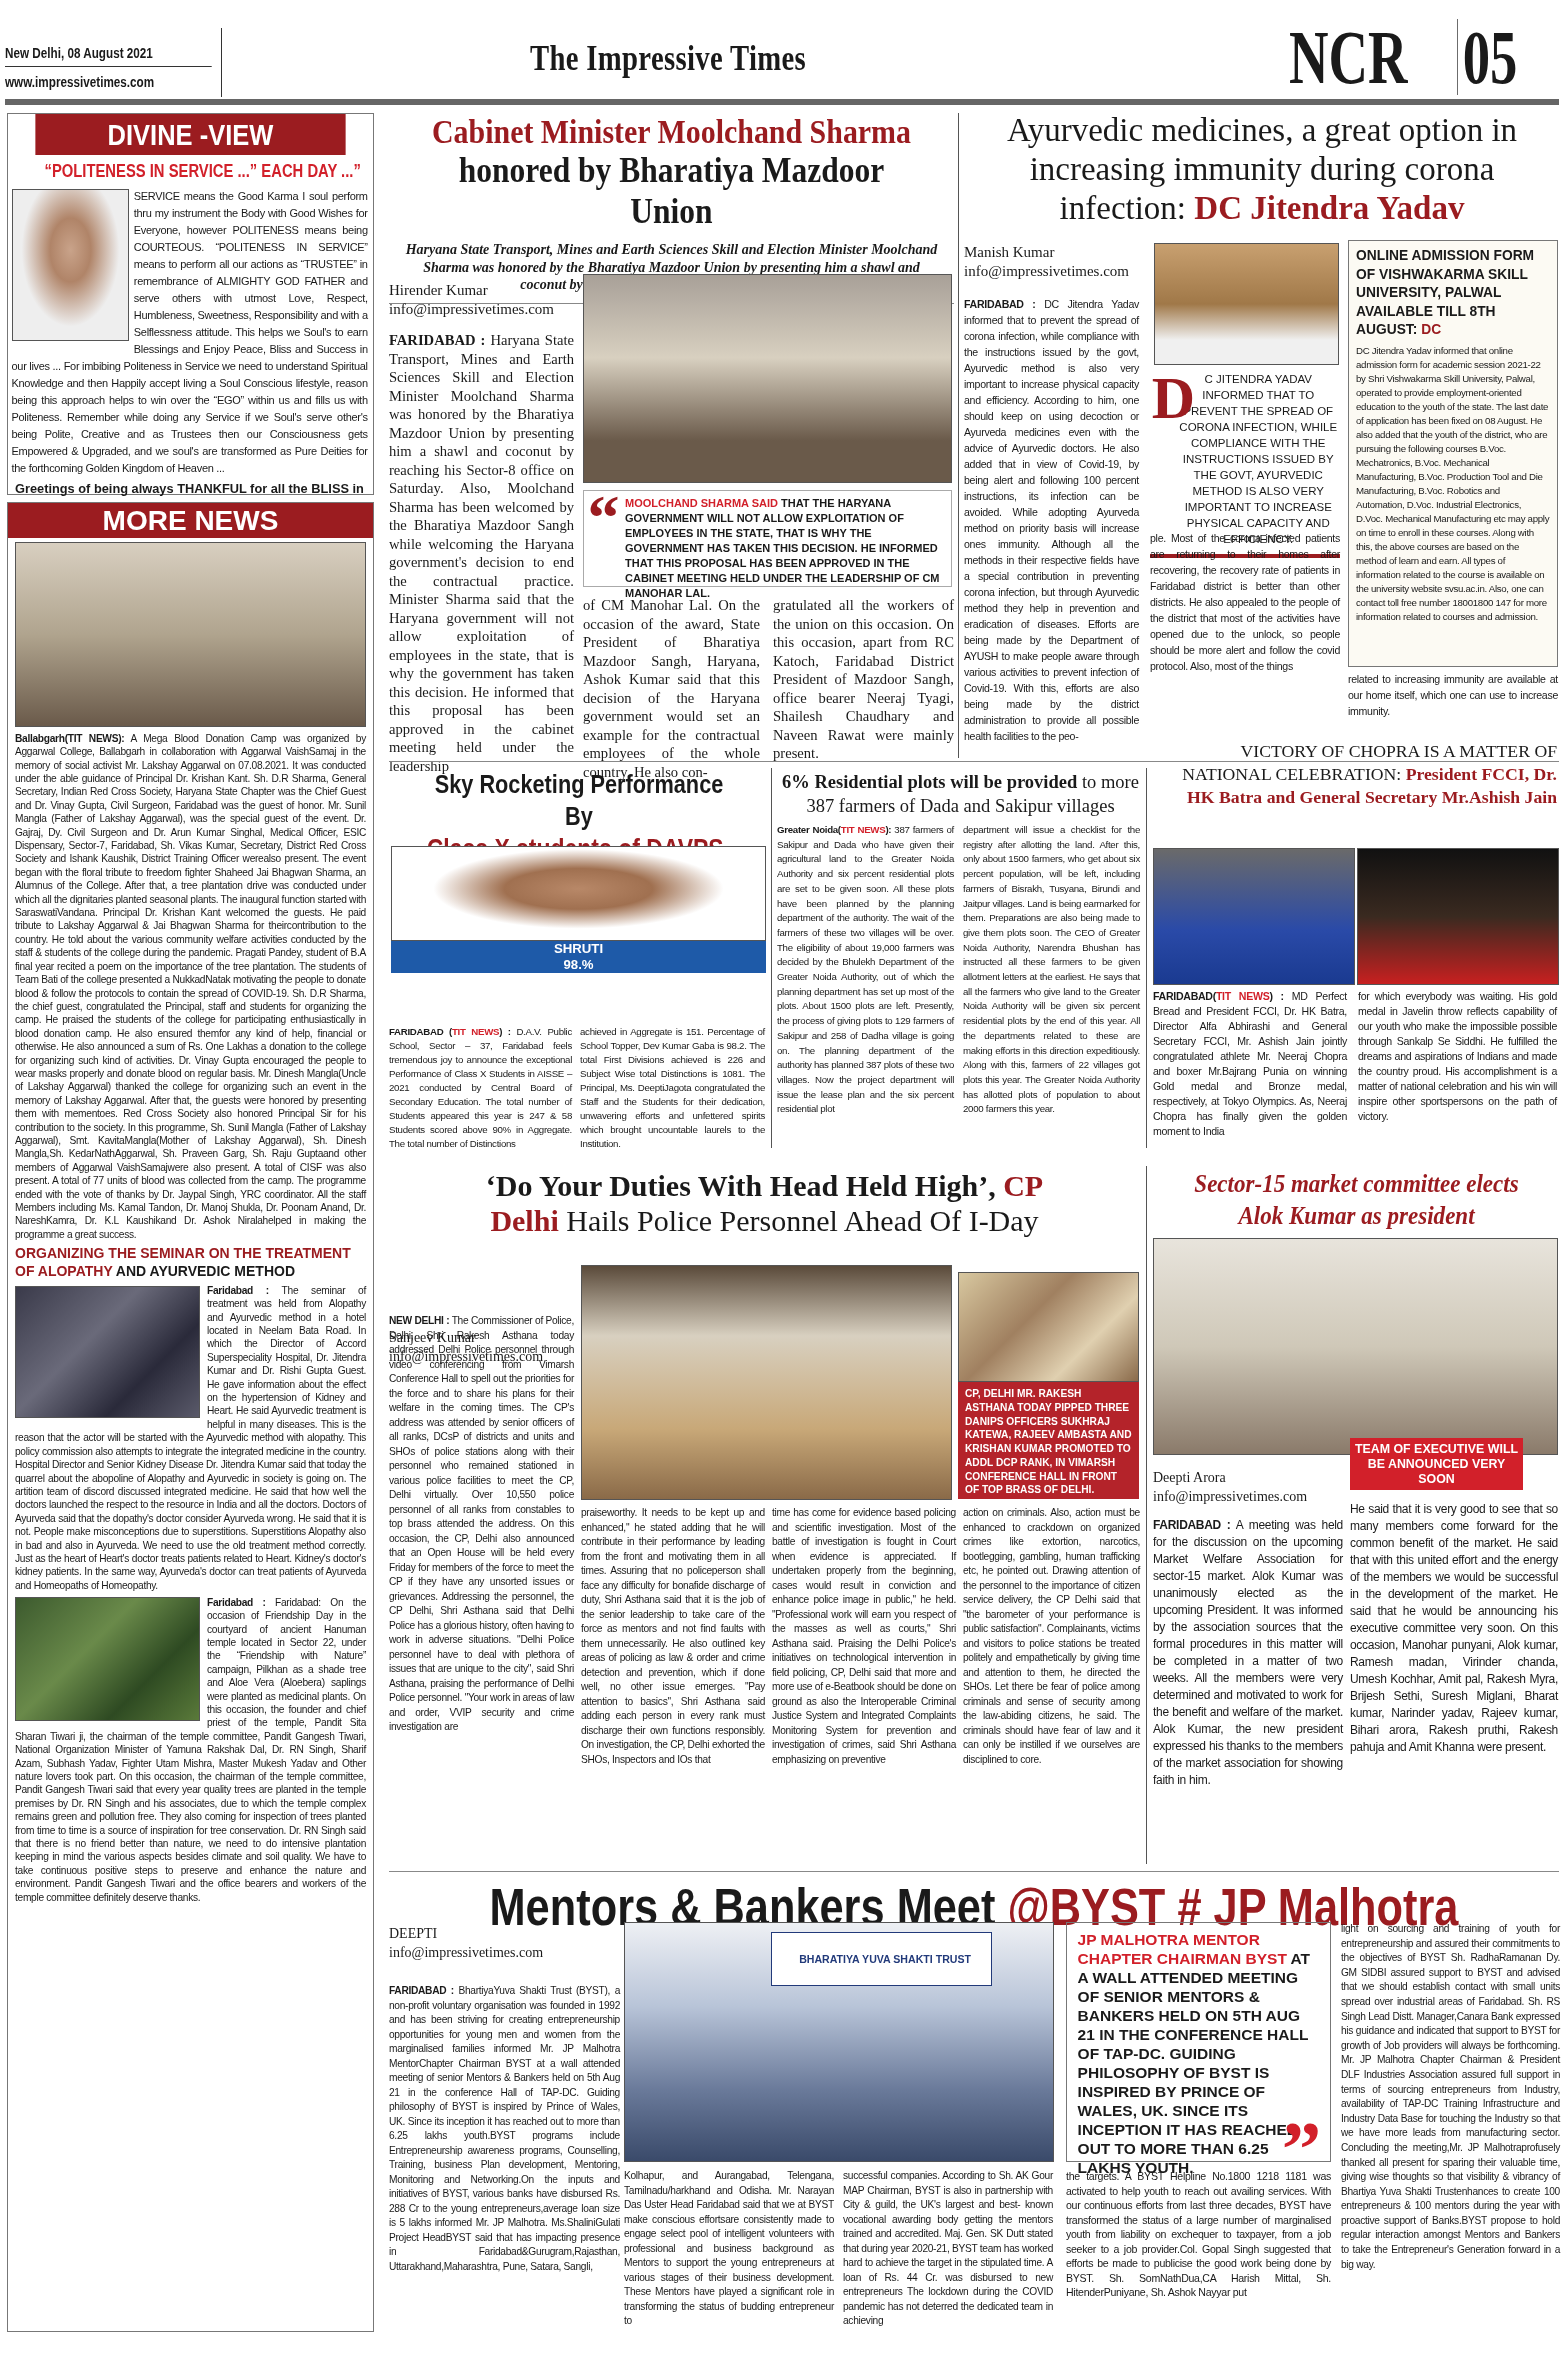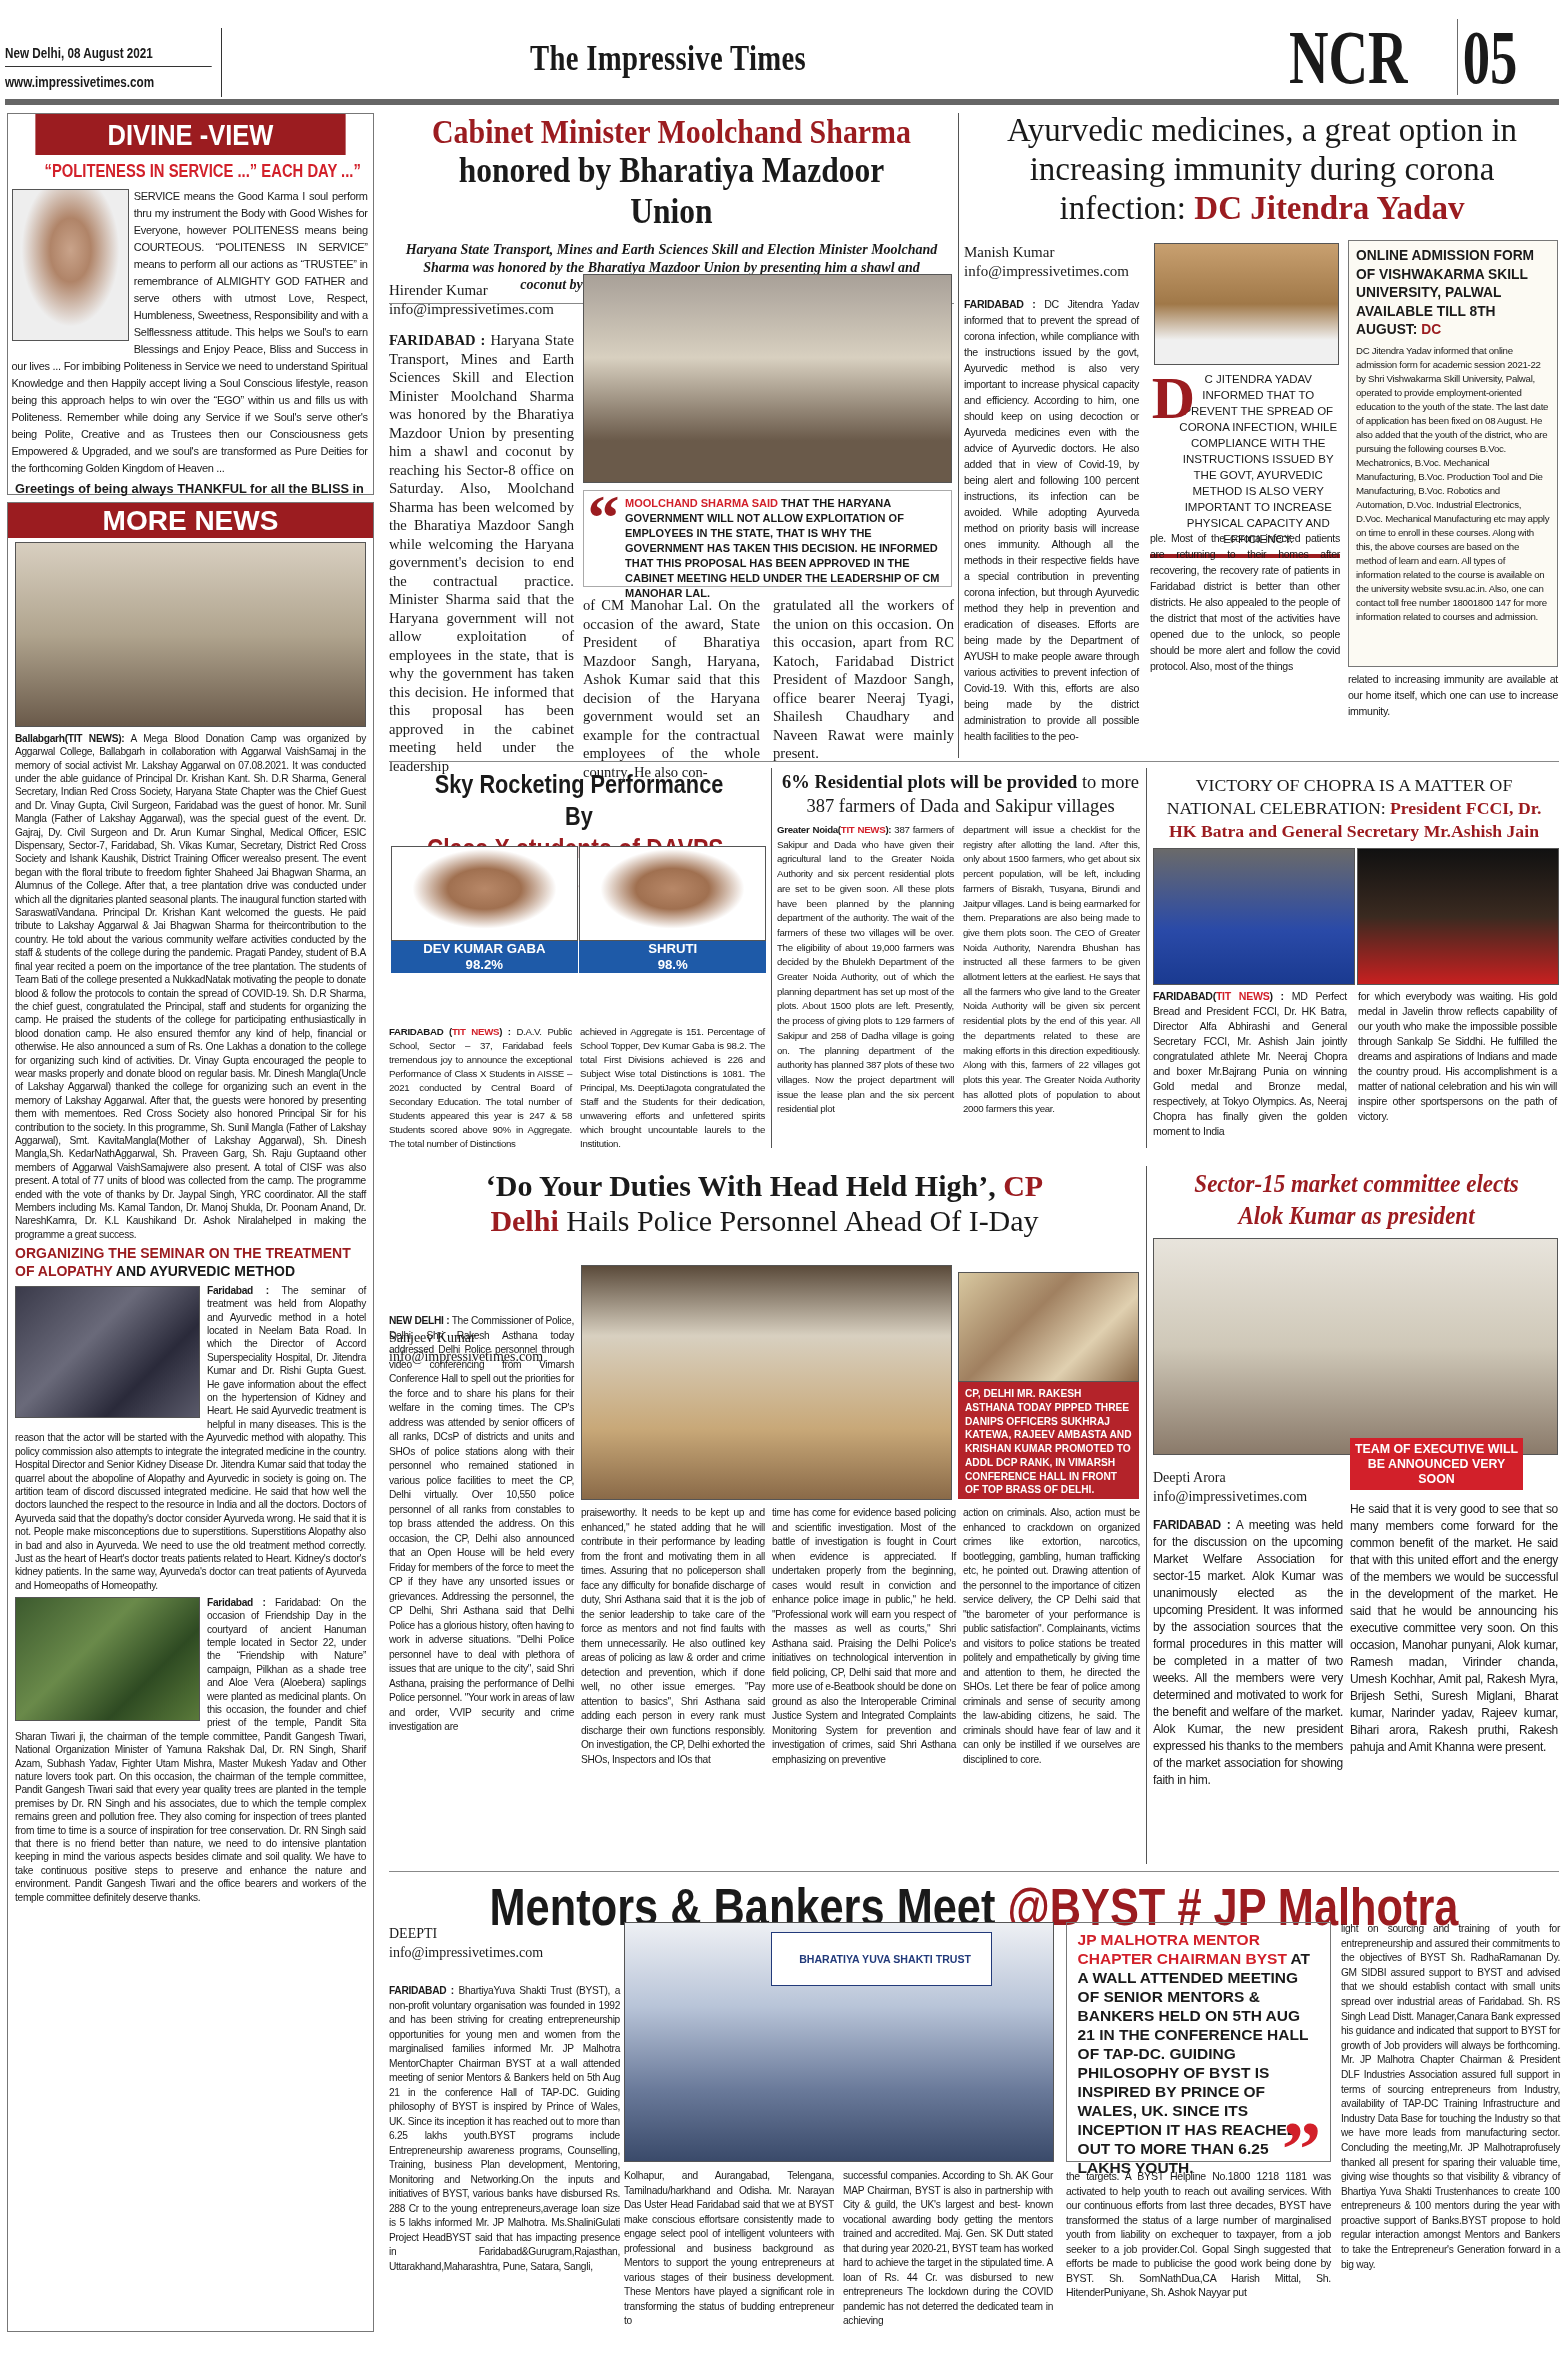--- a/index.html
+++ b/index.html
@@ -137,25 +137,20 @@
 
 <div class="abs hline" style="left:389px;top:761px;width:1170px"></div>
 
 <div class="abs" style="left:389px;top:768px;width:380px">
   <div style="font-weight:bold;font-size:26.5px;text-align:center;line-height:32px;transform:scaleX(.82)">Sky Rocketing Performance By</div>
   <div class="red" style="font-weight:bold;font-size:28px;text-align:center;line-height:34px;transform:scaleX(.82)">Class X students of DAVPS-37</div>
 </div>
 <div class="abs" style="left:391px;top:846px;width:375px;display:flex;gap:1.8px">
   <div style="flex:1">
     <div class="photo" style="height:95px;background:radial-gradient(ellipse at 50% 45%,#b88868 0,#a07050 28%,#fff 55%)"></div>
-    <div class="bluebar">DEV KUMAR GABA</div>
-    <div class="bluebar">98.2%</div>
-  </div>
-  <div style="flex:1">
-    <div class="photo" style="height:95px;background:radial-gradient(ellipse at 50% 45%,#b88868 0,#a07050 28%,#fff 55%)"></div>
     <div class="bluebar">SHRUTI</div>
     <div class="bluebar">98.%</div>
   </div>
 </div>
 <div class="abs body sm cond" style="left:389px;top:1025px;width:183px;font-size:9.7px;line-height:14px">
   <b><span>FARIDABAD (</span><span class="brightred">TIT NEWS</span><span>) :</span></b>
   <span>D.A.V. Public School, Sector – 37, Faridabad feels tremendous joy to announce the exceptional Performance of Class X Students in AISSE – 2021 conducted by Central Board of Secondary Education. The total number of Students appeared this year is 247 &amp; 58 Students scored above 90% in Aggregate. The total number of Distinctions</span>
 </div>
 <div class="abs body sm cond" style="left:580px;top:1025px;width:185px;font-size:9.7px;line-height:14px">achieved in Aggregate is 151. Percentage of School Topper, Dev Kumar Gaba is 98.2. The total First Divisions achieved is 226 and Subject Wise total Distinctions is 1081. The Principal, Ms. DeeptiJagota congratulated the Staff and the Students for their dedication, unwavering efforts and unfettered spirits which brought uncountable laurels to the Institution.</div>
 
@@ -166,21 +161,21 @@
   <span>to more 387 farmers of Dada and Sakipur villages</span>
 </div>
 <div class="abs body sm cond" style="left:777px;top:823px;width:177px;font-size:9.7px;line-height:14.7px">
   <b><span>Greater Noida(</span><span class="brightred">TIT NEWS</span><span>):</span></b>
   <span>387 farmers of Sakipur and Dada who have given their agricultural land to the Greater Noida Authority and six percent residential plots are set to be given soon. All these plots have been planned by the planning department of the authority. The wait of the farmers of these two villages will be over. The eligibility of about 19,000 farmers was decided by the Bhulekh Department of the Greater Noida Authority, out of which the planning department has set up most of the plots. About 1500 plots are left. Presently, the process of giving plots to 129 farmers of Sakipur and 258 of Dadha village is going on. The planning department of the authority has planned 387 plots of these two villages. Now the project department will issue the lease plan and the six percent residential plot</span>
 </div>
 <div class="abs body sm cond" style="left:963px;top:823px;width:177px;font-size:9.7px;line-height:14.7px">department will issue a checklist for the registry after allotting the land. After this, only about 1500 farmers, who get about six percent population, will be left, including farmers of Bisrakh, Tusyana, Birundi and Jaitpur villages. Land is being earmarked for them. Preparations are also being made to give them plots soon. The CEO of Greater Noida Authority, Narendra Bhushan has instructed all these farmers to be given allotment letters at the earliest. He says that all the farmers who give land to the Greater Noida Authority will be given six percent residential plots by the end of this year. All the departments related to these are making efforts in this direction expeditiously. Along with this, farmers of 22 villages got plots this year. The Greater Noida Authority has allotted plots of population to about 2000 farmers this year.</div>
 
 <div class="abs vline" style="left:1146px;top:768px;height:380px"></div>
 
-<div class="abs serif" style="left:1151px;top:774px;width:406px;font-size:17.7px;line-height:23px;text-align:center">
+<div class="abs serif" style="left:1151px;top:740px;width:406px;font-size:17.7px;line-height:23px;text-align:right">
   <span>VICTORY OF CHOPRA IS A MATTER OF NATIONAL CELEBRATION:</span>
   <b class="red">President FCCI, Dr. HK Batra and General Secretary Mr.Ashish Jain</b>
 </div>
 <div class="abs" style="left:1153px;top:848px;width:406px;height:137px;display:flex;gap:1.8px">
   <div class="photo" style="flex:1;background:linear-gradient(180deg,#6a6a6a,#2a4aa8 60%,#1a3a90)"></div>
   <div class="photo" style="flex:1;background:linear-gradient(180deg,#111,#3a2a20 50%,#c82020)"></div>
 </div>
 <div class="abs body sm cond" style="left:1153px;top:989px;width:194px;font-size:10.6px;line-height:15px">
   <b><span>FARIDABAD(</span><span class="brightred">TIT NEWS</span><span>) :</span></b>
   <span>MD Perfect Bread and President FCCI, Dr. HK Batra, Director Alfa Abhirashi and General Secretary FCCI, Mr. Ashish Jain jointly congratulated athlete Mr. Neeraj Chopra and boxer Mr.Bajrang Punia on winning Gold medal and Bronze medal, respectively, at Tokyo Olympics. As, Neeraj Chopra has finally given the golden moment to India</span>

